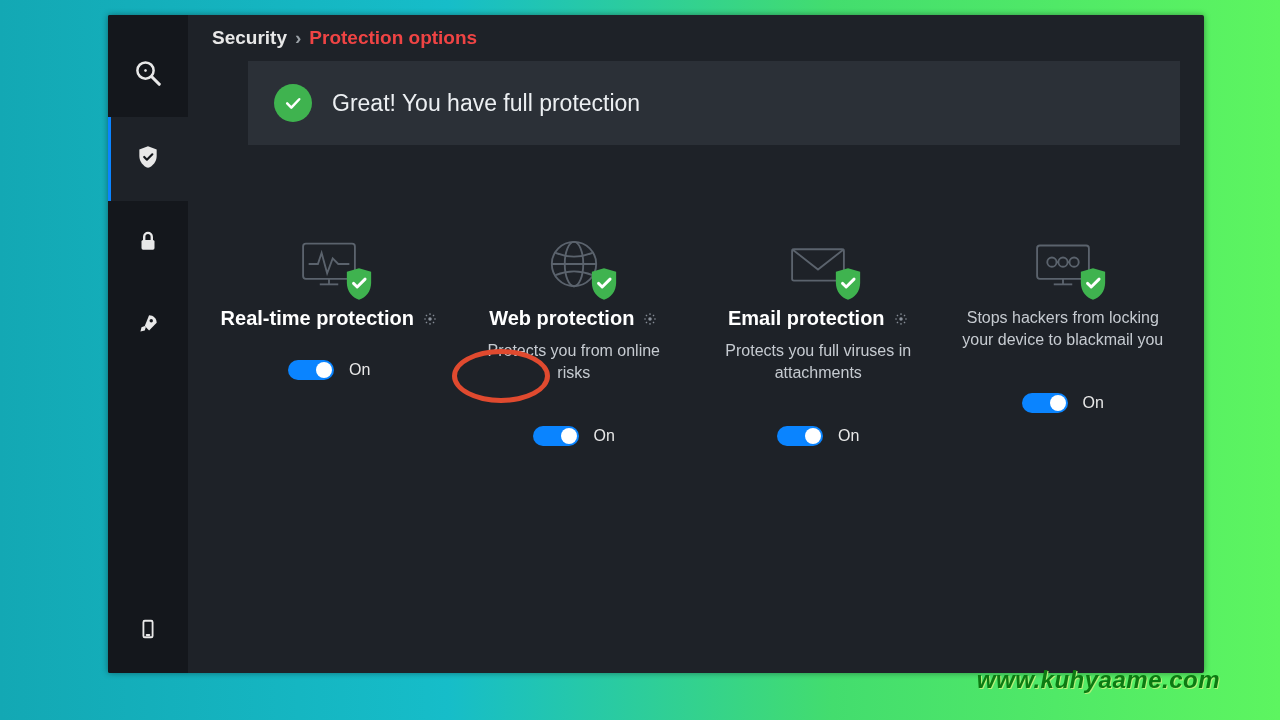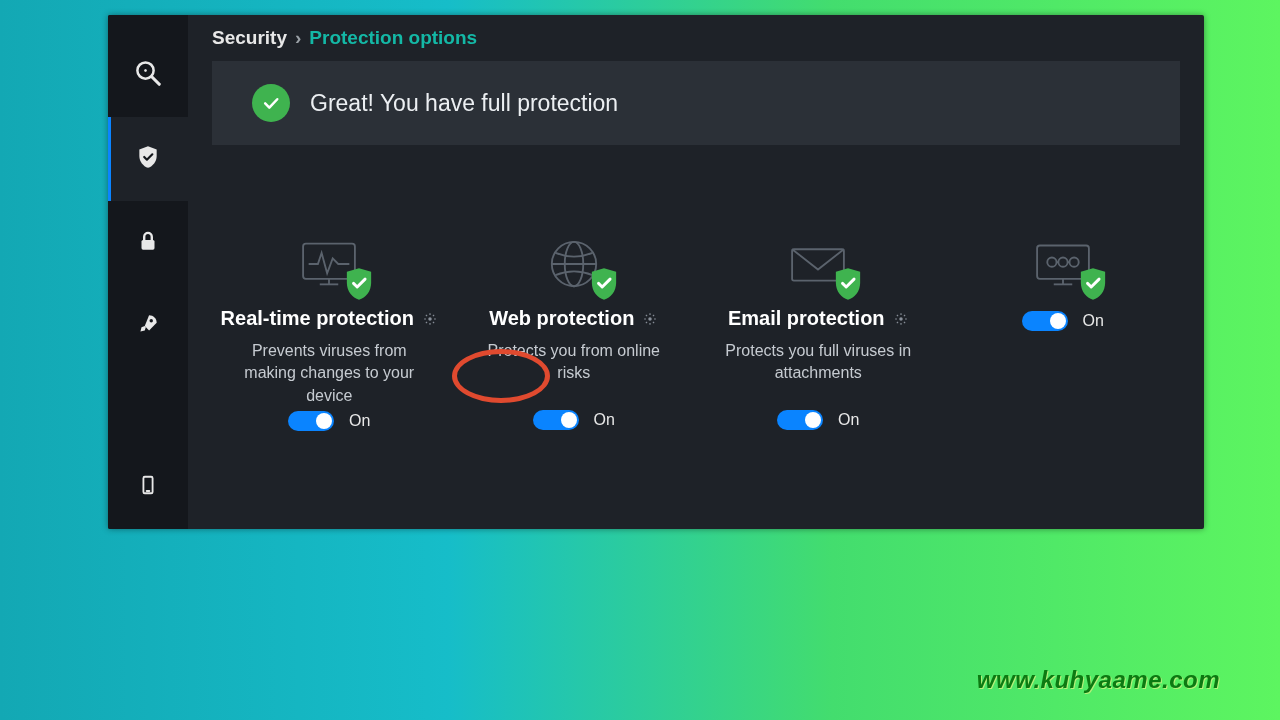--- a/index.html
+++ b/index.html
@@ -5,21 +5,21 @@
   * { box-sizing: border-box; margin: 0; padding: 0; }
   html, body { width: 1280px; height: 720px; overflow: hidden; font-family: "Segoe UI", Arial, sans-serif; }
   .bg {
     width: 1280px; height: 720px;
     background: linear-gradient(90deg, #13a8b4 0%, #16bdc9 35%, #43dd6e 65%, #5df560 100%);
     position: relative;
   }
   .app {
     position: absolute;
     left: 108px; top: 15px;
-    width: 1096px; height: 514px;
+    width: 1096px; height: 658px;
     background: #1e2228;
     display: flex;
     box-shadow: 0 0 6px rgba(0,0,0,.4);
     border-radius: 2px;
     overflow: hidden;
   }
   
   .sidebar {
     width: 80px; height: 100%;
     background: #14171c;
@@ -54,26 +54,27 @@
     flex: 1; padding: 10px 24px 20px 24px;
     color: #fff;
     position: relative;
   }
   .breadcrumb {
     display: flex; align-items: center; gap: 8px;
     font-size: 19px; font-weight: 600; color: #e8e8e8;
     margin: 2px 0 12px 0;
   }
   .breadcrumb .sep { color: #9aa0a6; }
-  .breadcrumb .sub { color: #14b8a6; }
+  .breadcrumb .sub { color: #ef4444; }
   .banner {
     background: #2b3037;
     height: 84px;
     display: flex; align-items: center; gap: 20px;
-    padding: 0 40px;
+    padding: 0 26px;
+    margin-left: 36px;
   }
   .check-badge {
     width: 38px; height: 38px; border-radius: 50%;
     background: #3fb34f;
     display: flex; align-items: center; justify-content: center;
   }
   .check-badge svg { width: 20px; height: 20px; }
   .banner-text { font-size: 23px; font-weight: 400; color: #eceff2; }
   .cards {
     display: flex; justify-content: flex-start;
@@ -111,21 +112,21 @@
     display: inline-flex; align-items: center; justify-content: center;
   }
   .gear-btn svg { width: 14px; height: 14px; }
   .card-desc {
     font-size: 16px; color: #c6cbd1; line-height: 1.4;
     min-height: 66px;
     padding: 0 8px;
   }
   .toggle-row {
     display: flex; align-items: center; gap: 15px;
-    margin-top: 4px;
+    margin-top: 20px;
   }
   .toggle {
     width: 46px; height: 20px; border-radius: 10px;
     background: #0a84ff;
     position: relative; cursor: pointer;
   }
   .toggle::after {
     content: ""; position: absolute; top: 2px; right: 2px;
     width: 16px; height: 16px; border-radius: 50%; background: #fff;
   }
@@ -243,21 +244,20 @@
           </div>
           <div class="card-title-row">
             <span class="card-title">Real-time protection</span>
             <span class="gear-btn">
               <svg viewBox="0 0 24 24">
                   <circle cx="12" cy="12" r="3" fill="#8a919b"></circle>
                   <path d="M12 2v3M12 19v3M4.9 4.9l2.1 2.1M17 17l2.1 2.1M2 12h3M19 12h3M4.9 19.1l2.1-2.1M17 7l2.1-2.1" stroke="#8a919b" stroke-width="2"></path>
                 </svg>
             </span>
           </div>
-          <div class="card-desc">Prevents viruses from making changes to your device</div>
           <div class="toggle-row">
             <span class="toggle"></span>
             <span class="toggle-label">On</span>
           </div>
         </div>
 
         <div class="card">
           <div class="card-icon-wrap">
             <svg viewBox="0 0 80 60" width="74" height="58">
               <circle cx="40" cy="30" r="24" class="outline-icon"></circle>
@@ -324,20 +324,21 @@
               <circle cx="40" cy="28" r="5" class="outline-icon"></circle>
               <circle cx="52" cy="28" r="5" class="outline-icon"></circle>
               <line x1="33" y1="28" x2="35" y2="28" class="outline-icon"></line>
               <line x1="45" y1="28" x2="47" y2="28" class="outline-icon"></line>
             </svg>
             <svg class="shield-tick" viewBox="0 0 24 28">
                 <path d="M12 1 L22 4 V13 C22 20 17.5 25.5 12 27 C6.5 25.5 2 20 2 13 V4 Z" fill="#3fb34f"></path>
                 <path d="M7.5 13.5 L10.5 16.5 L17 10" stroke="#fff" stroke-width="2.4" fill="none" stroke-linecap="round" stroke-linejoin="round"></path>
               </svg>
           </div>
+          <div class="card-desc">Stops hackers from locking your device to blackmail you</div>
           <div class="toggle-row">
             <span class="toggle"></span>
             <span class="toggle-label">On</span>
           </div>
         </div>
 
       </div>
 
 
       <div class="red-circle"></div>

